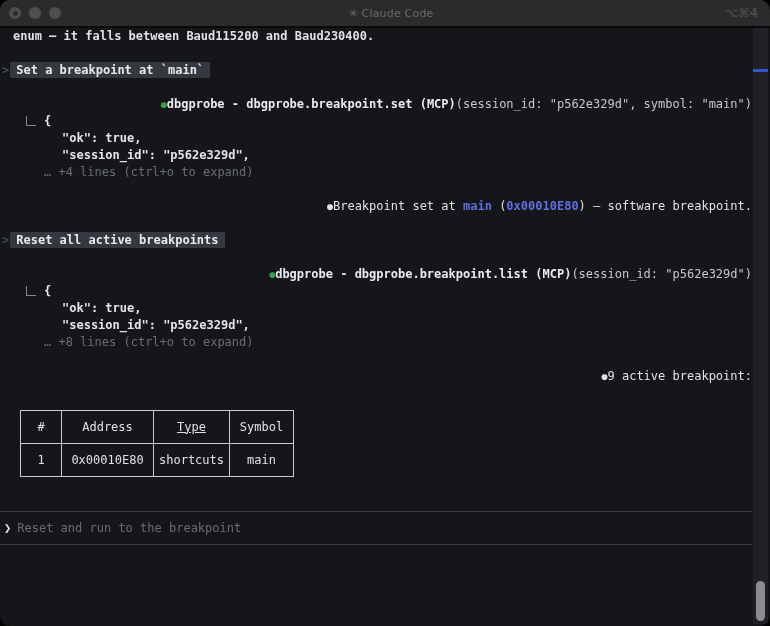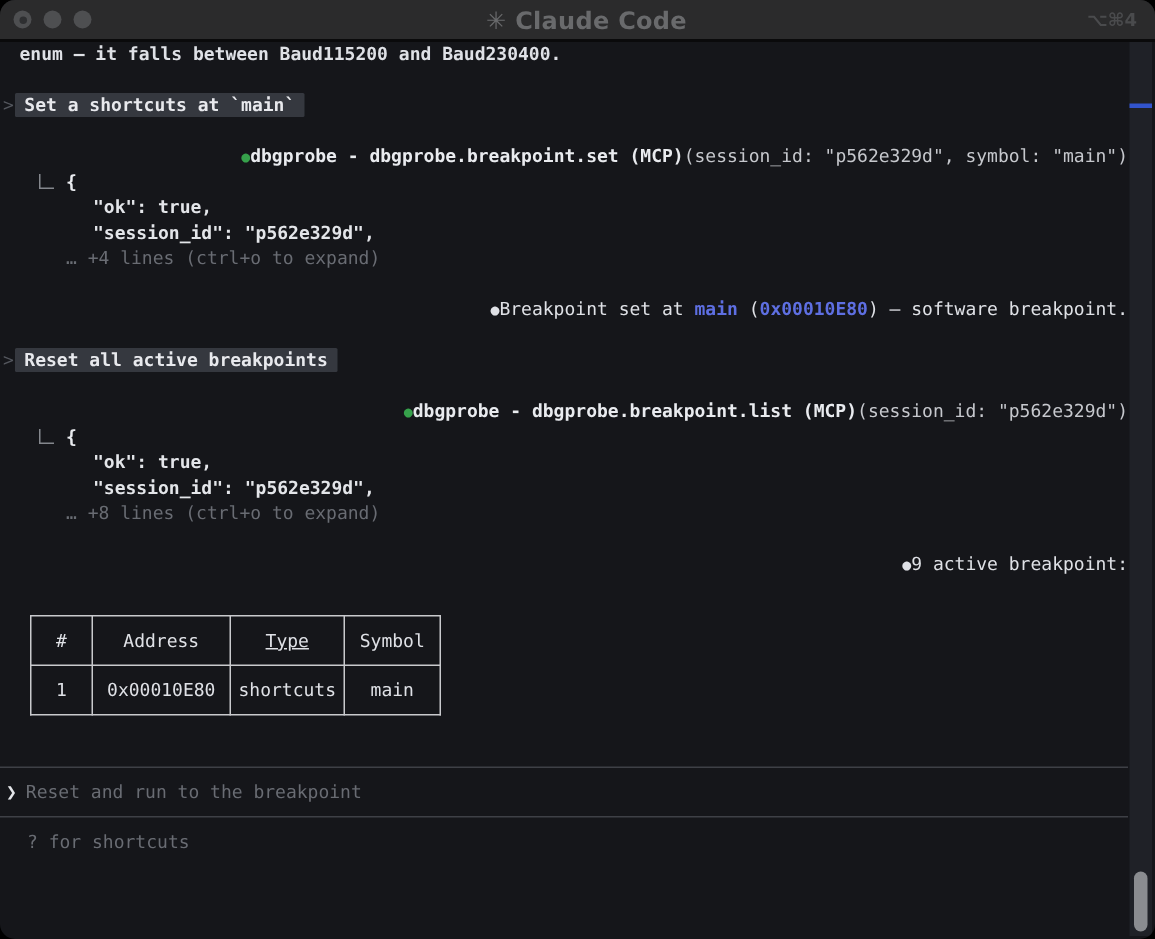--- a/index.html
+++ b/index.html
@@ -17,21 +17,21 @@
     border-bottom:2px solid #0a0a0b;
     display:flex; align-items:center; position:relative;
     font-family:"Liberation Sans", sans-serif;
   }
   .traffic { display:flex; align-items:center; padding-left:9px; z-index:2; }
   .tl { width:12px; height:12px; border-radius:50%; background:#4e4f51; margin-right:8px;
         display:inline-flex; align-items:center; justify-content:center; border:none; padding:0; }
   .tl-inner { width:5px; height:5px; border-radius:50%; background:#2e2f31; }
   .win-title {
     position:absolute; left:0; right:0; text-align:center;
-    color:#696a6c; font-size:16px; font-weight:bold; letter-spacing:.2px;
+    color:#696a6c; font-size:11px; font-weight:normal; letter-spacing:.2px;
     font-family:"DejaVu Sans","Liberation Sans",sans-serif;
     margin-left:12px;
   }
   .win-shortcut { margin-left:auto; padding-right:12px; z-index:2;
     color:#4a4b4d; font-size:12px; font-weight:bold;
     font-family:"DejaVu Sans","Liberation Sans",sans-serif; }
 
   
   .body {
     position:relative; height:596px; padding-right:18px;
@@ -115,21 +115,21 @@
     </div>
     <div class="win-title">✳ Claude Code</div>
     <div class="win-shortcut">⌥⌘4</div>
   </div>
 
   <div class="body">
 
     <div class="row pl13">enum — it falls between Baud115200 and Baud230400.</div>
     <div class="row"></div>
 
-    <div class="row user-row"><span class="prefix">&gt;</span><span class="user-box">Set a shortcuts at `main`</span></div>
+    <div class="row user-row"><span class="prefix">&gt;</span><span class="user-box">Set a breakpoint at `main`</span></div>
     <div class="row"></div>
 
     <div class="row brow"><span class="bullet green">●</span><span class="bold">dbgprobe - dbgprobe.breakpoint.set (MCP)</span><span class="args">(session_id: "p562e329d", symbol: "main")</span></div>
     <div class="row elbow-row"><span class="elbow"></span><span class="bold">{</span></div>
     <div class="row json-row">"ok": true,</div>
     <div class="row json-row">"session_id": "p562e329d",</div>
     <div class="row more-row">… +4 lines (ctrl+o to expand)</div>
     <div class="row"></div>
 
     <div class="row brow"><span class="bullet">●</span><span>Breakpoint set at </span><span class="blue">main</span><span> (</span><span class="blue">0x00010E80</span><span>) — software breakpoint.</span></div>
@@ -161,21 +161,20 @@
           <td>1</td>
           <td class="blue">0x00010E80</td>
           <td>shortcuts</td>
           <td class="blue">main</td>
         </tr>
       </tbody>
     </table>
 
     <div class="input-box"><span class="prompt-char">❯</span><span class="input-text">Reset and run to the breakpoint</span></div>
 
-    <div class="hint dim">? for shortcuts</div>
 
     <div class="scrolltrack">
       <div class="scroll-marker"></div>
       <div class="scroll-thumb"></div>
     </div>
 
   </div>
 </div>
 
 </body></html>

